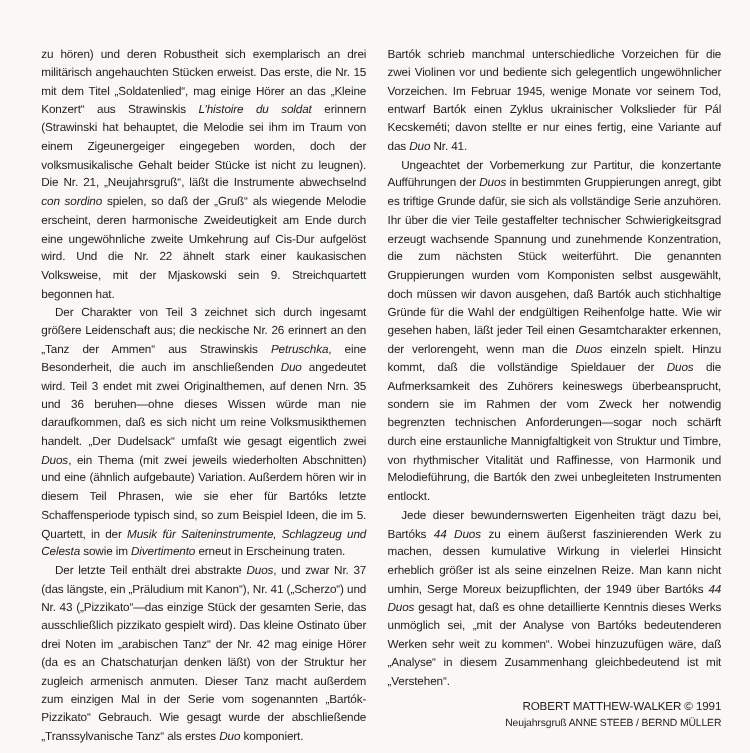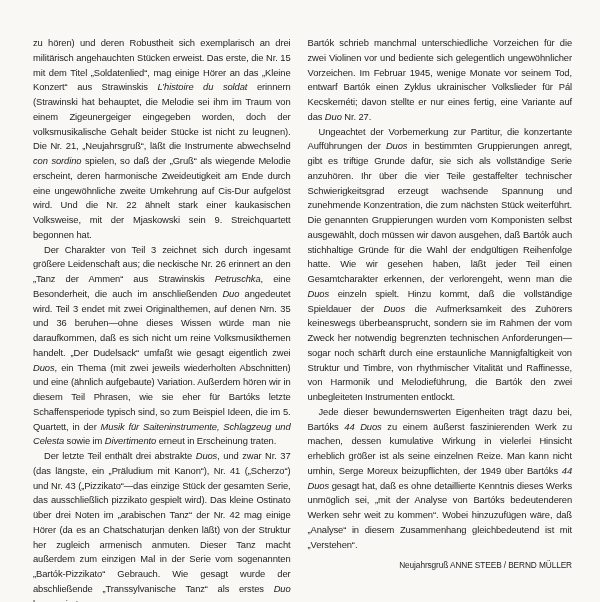--- a/index.html
+++ b/index.html
@@ -10,21 +10,21 @@
     width: 600px;
     height: 602px;
     font-family: "Liberation Sans", sans-serif;
     overflow: hidden;
   }
   .page {
     position: relative;
     width: 600px;
     height: 602px;
     box-sizing: border-box;
-    padding: 36px 28px 0 33px;
+    padding: 36px 13px 0 33px;
   }
   .columns {
     display: flex;
     gap: 17px;
     align-items: flex-start;
   }
   .col {
     box-sizing: border-box;
   }
   .col-left  { width: 260px; }
@@ -72,22 +72,23 @@
   <div class="columns">
     <div class="col col-left">
       <div>
           <p class="para"><span>zu hören) und deren Robustheit sich exemplarisch an drei militärisch angehauchten Stücken erweist. Das erste, die Nr. 15 mit dem Titel „Soldatenlied“, mag einige Hörer an das „Kleine Konzert“ aus Strawinskis </span><i>L’histoire du soldat</i><span> erinnern (Strawinski hat behauptet, die Melodie sei ihm im Traum von einem Zigeunergeiger eingegeben worden, doch der volksmusikalische Gehalt beider Stücke ist nicht zu leugnen). Die Nr. 21, „Neujahrsgruß“, läßt die Instrumente abwechselnd </span><i>con sordino</i><span> spielen, so daß der „Gruß“ als wiegende Melodie erscheint, deren harmonische Zweideutigkeit am Ende durch eine ungewöhnliche zweite Umkehrung auf Cis-Dur aufgelöst wird. Und die Nr. 22 ähnelt stark einer kaukasischen Volksweise, mit der Mjaskowski sein 9. Streichquartett begonnen hat.</span></p>
           <p class="para indent"><span>Der Charakter von Teil 3 zeichnet sich durch ingesamt größere Leidenschaft aus; die neckische Nr. 26 erinnert an den „Tanz der Ammen“ aus Strawinskis </span><i>Petruschka</i><span>, eine Besonderheit, die auch im anschließenden </span><i>Duo</i><span> angedeutet wird. Teil 3 endet mit zwei Originalthemen, auf denen Nrn. 35 und 36 beruhen—ohne dieses Wissen würde man nie daraufkommen, daß es sich nicht um reine Volksmusikthemen handelt. „Der Dudelsack“ umfaßt wie gesagt eigentlich zwei </span><i>Duos</i><span>, ein Thema (mit zwei jeweils wiederholten Abschnitten) und eine (ähnlich aufgebaute) Variation. Außerdem hören wir in diesem Teil Phrasen, wie sie eher für Bartóks letzte Schaffensperiode typisch sind, so zum Beispiel Ideen, die im 5. Quartett, in der </span><i>Musik für Saiteninstrumente, Schlagzeug und Celesta</i><span> sowie im </span><i>Divertimento</i><span> erneut in Erscheinung traten.</span></p>
           <p class="para indent"><span>Der letzte Teil enthält drei abstrakte </span><i>Duos</i><span>, und zwar Nr. 37 (das längste, ein „Präludium mit Kanon“), Nr. 41 („Scherzo“) und Nr. 43 („Pizzikato“—das einzige Stück der gesamten Serie, das ausschließlich pizzikato gespielt wird). Das kleine Ostinato über drei Noten im „arabischen Tanz“ der Nr. 42 mag einige Hörer (da es an Chatschaturjan denken läßt) von der Struktur her zugleich armenisch anmuten. Dieser Tanz macht außerdem zum einzigen Mal in der Serie vom sogenannten „Bartók-Pizzikato“ Gebrauch. Wie gesagt wurde der abschließende „Transsylvanische Tanz“ als erstes </span><i>Duo</i><span> komponiert.</span></p>
         </div>
     </div>
     <div class="col col-right">
       <div>
-          <p class="para"><span>Bartók schrieb manchmal unterschiedliche Vorzeichen für die zwei Violinen vor und bediente sich gelegentlich ungewöhnlicher Vorzeichen. Im Februar 1945, wenige Monate vor seinem Tod, entwarf Bartók einen Zyklus ukrainischer Volkslieder für Pál Kecskeméti; davon stellte er nur eines fertig, eine Variante auf das </span><i>Duo</i><span> Nr. 27.</span></p>
+          <p class="para"><span>Bartók schrieb manchmal unterschiedliche Vorzeichen für die zwei Violinen vor und bediente sich gelegentlich ungewöhnlicher Vorzeichen. Im Februar 1945, wenige Monate vor seinem Tod, entwarf Bartók einen Zyklus ukrainischer Volkslieder für Pál Kecskeméti; davon stellte er nur eines fertig, eine Variante auf das </span><i>Duo</i><span> Nr. 41.</span></p>
           <p class="para indent"><span>Ungeachtet der Vorbemerkung zur Partitur, die konzertante Aufführungen der </span><i>Duos</i><span> in bestimmten Gruppierungen anregt, gibt es triftige Grunde dafür, sie sich als vollständige Serie anzuhören. Ihr über die vier Teile gestaffelter technischer Schwierigkeitsgrad erzeugt wachsende Spannung und zunehmende Konzentration, die zum nächsten Stück weiterführt. Die genannten Gruppierungen wurden vom Komponisten selbst ausgewählt, doch müssen wir davon ausgehen, daß Bartók auch stichhaltige Gründe für die Wahl der endgültigen Reihenfolge hatte. Wie wir gesehen haben, läßt jeder Teil einen Gesamtcharakter erkennen, der verlorengeht, wenn man die </span><i>Duos</i><span> einzeln spielt. Hinzu kommt, daß die vollständige Spieldauer der </span><i>Duos</i><span> die Aufmerksamkeit des Zuhörers keineswegs überbeansprucht, sondern sie im Rahmen der vom Zweck her notwendig begrenzten technischen Anforderungen—sogar noch schärft durch eine erstaunliche Mannigfaltigkeit von Struktur und Timbre, von rhythmischer Vitalität und Raffinesse, von Harmonik und Melodieführung, die Bartók den zwei unbegleiteten Instrumenten entlockt.</span></p>
           <p class="para indent"><span>Jede dieser bewundernswerten Eigenheiten trägt dazu bei, Bartóks </span><i>44 Duos</i><span> zu einem äußerst faszinierenden Werk zu machen, dessen kumulative Wirkung in vielerlei Hinsicht erheblich größer ist als seine einzelnen Reize. Man kann nicht umhin, Serge Moreux beizupflichten, der 1949 über Bartóks </span><i>44 Duos</i><span> gesagt hat, daß es ohne detaillierte Kenntnis dieses Werks unmöglich sei, „mit der Analyse von Bartóks bedeutenderen Werken sehr weit zu kommen“. Wobei hinzuzufügen wäre, daß „Analyse“ in diesem Zusammenhang gleichbedeutend ist mit „Verstehen“.</span></p>
         </div>
       <div class="credits">
+        <div class="credit1">ROBERT MATTHEW-WALKER © 1991</div>
         <div class="credit2">Neujahrsgruß ANNE STEEB / BERND MÜLLER</div>
       </div>
     </div>
   </div>
 </div>
 
 </body></html>

